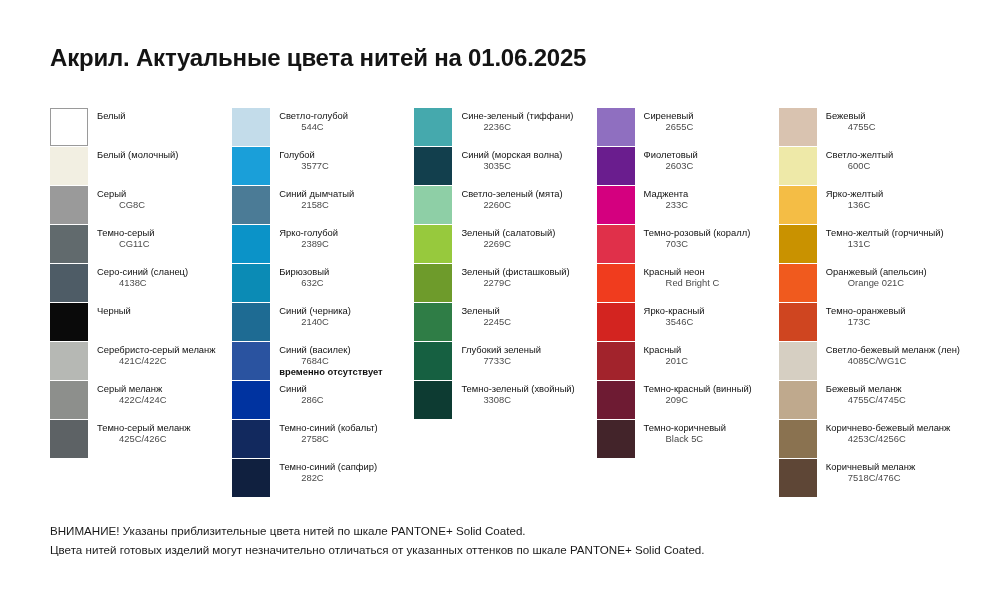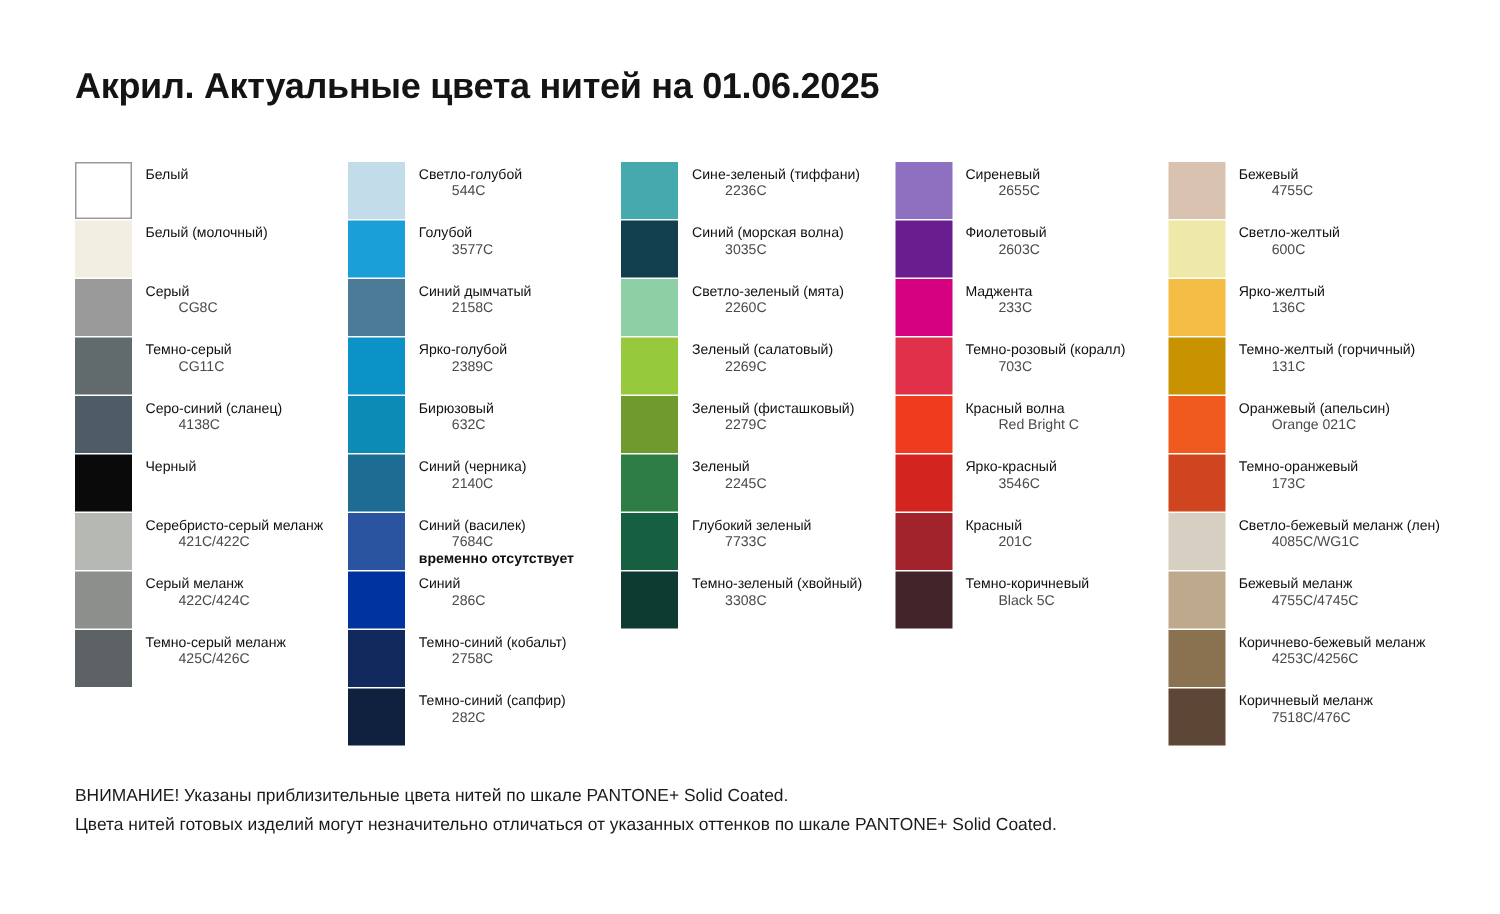--- a/index.html
+++ b/index.html
@@ -322,36 +322,43 @@
         <div class="swatch-row">
           <div class="chip" style="background: rgb(224, 48, 74);"></div>
           <div class="labels">
             <div class="cname">Темно-розовый (коралл)</div>
             <div class="ccode">703C</div>
           </div>
         </div>
         <div class="swatch-row">
           <div class="chip" style="background: rgb(240, 60, 30);"></div>
           <div class="labels">
-            <div class="cname">Красный волна</div>
+            <div class="cname">Красный неон</div>
             <div class="ccode">Red Bright C</div>
           </div>
         </div>
         <div class="swatch-row">
           <div class="chip" style="background: rgb(211, 36, 32);"></div>
           <div class="labels">
             <div class="cname">Ярко-красный</div>
             <div class="ccode">3546C</div>
           </div>
         </div>
         <div class="swatch-row">
           <div class="chip" style="background: rgb(162, 35, 44);"></div>
           <div class="labels">
             <div class="cname">Красный</div>
             <div class="ccode">201C</div>
+          </div>
+        </div>
+        <div class="swatch-row">
+          <div class="chip" style="background: rgb(110, 27, 51);"></div>
+          <div class="labels">
+            <div class="cname">Темно-красный (винный)</div>
+            <div class="ccode">209C</div>
           </div>
         </div>
         <div class="swatch-row">
           <div class="chip" style="background: rgb(67, 36, 42);"></div>
           <div class="labels">
             <div class="cname">Темно-коричневый</div>
             <div class="ccode">Black 5C</div>
           </div>
         </div>
       </div>

